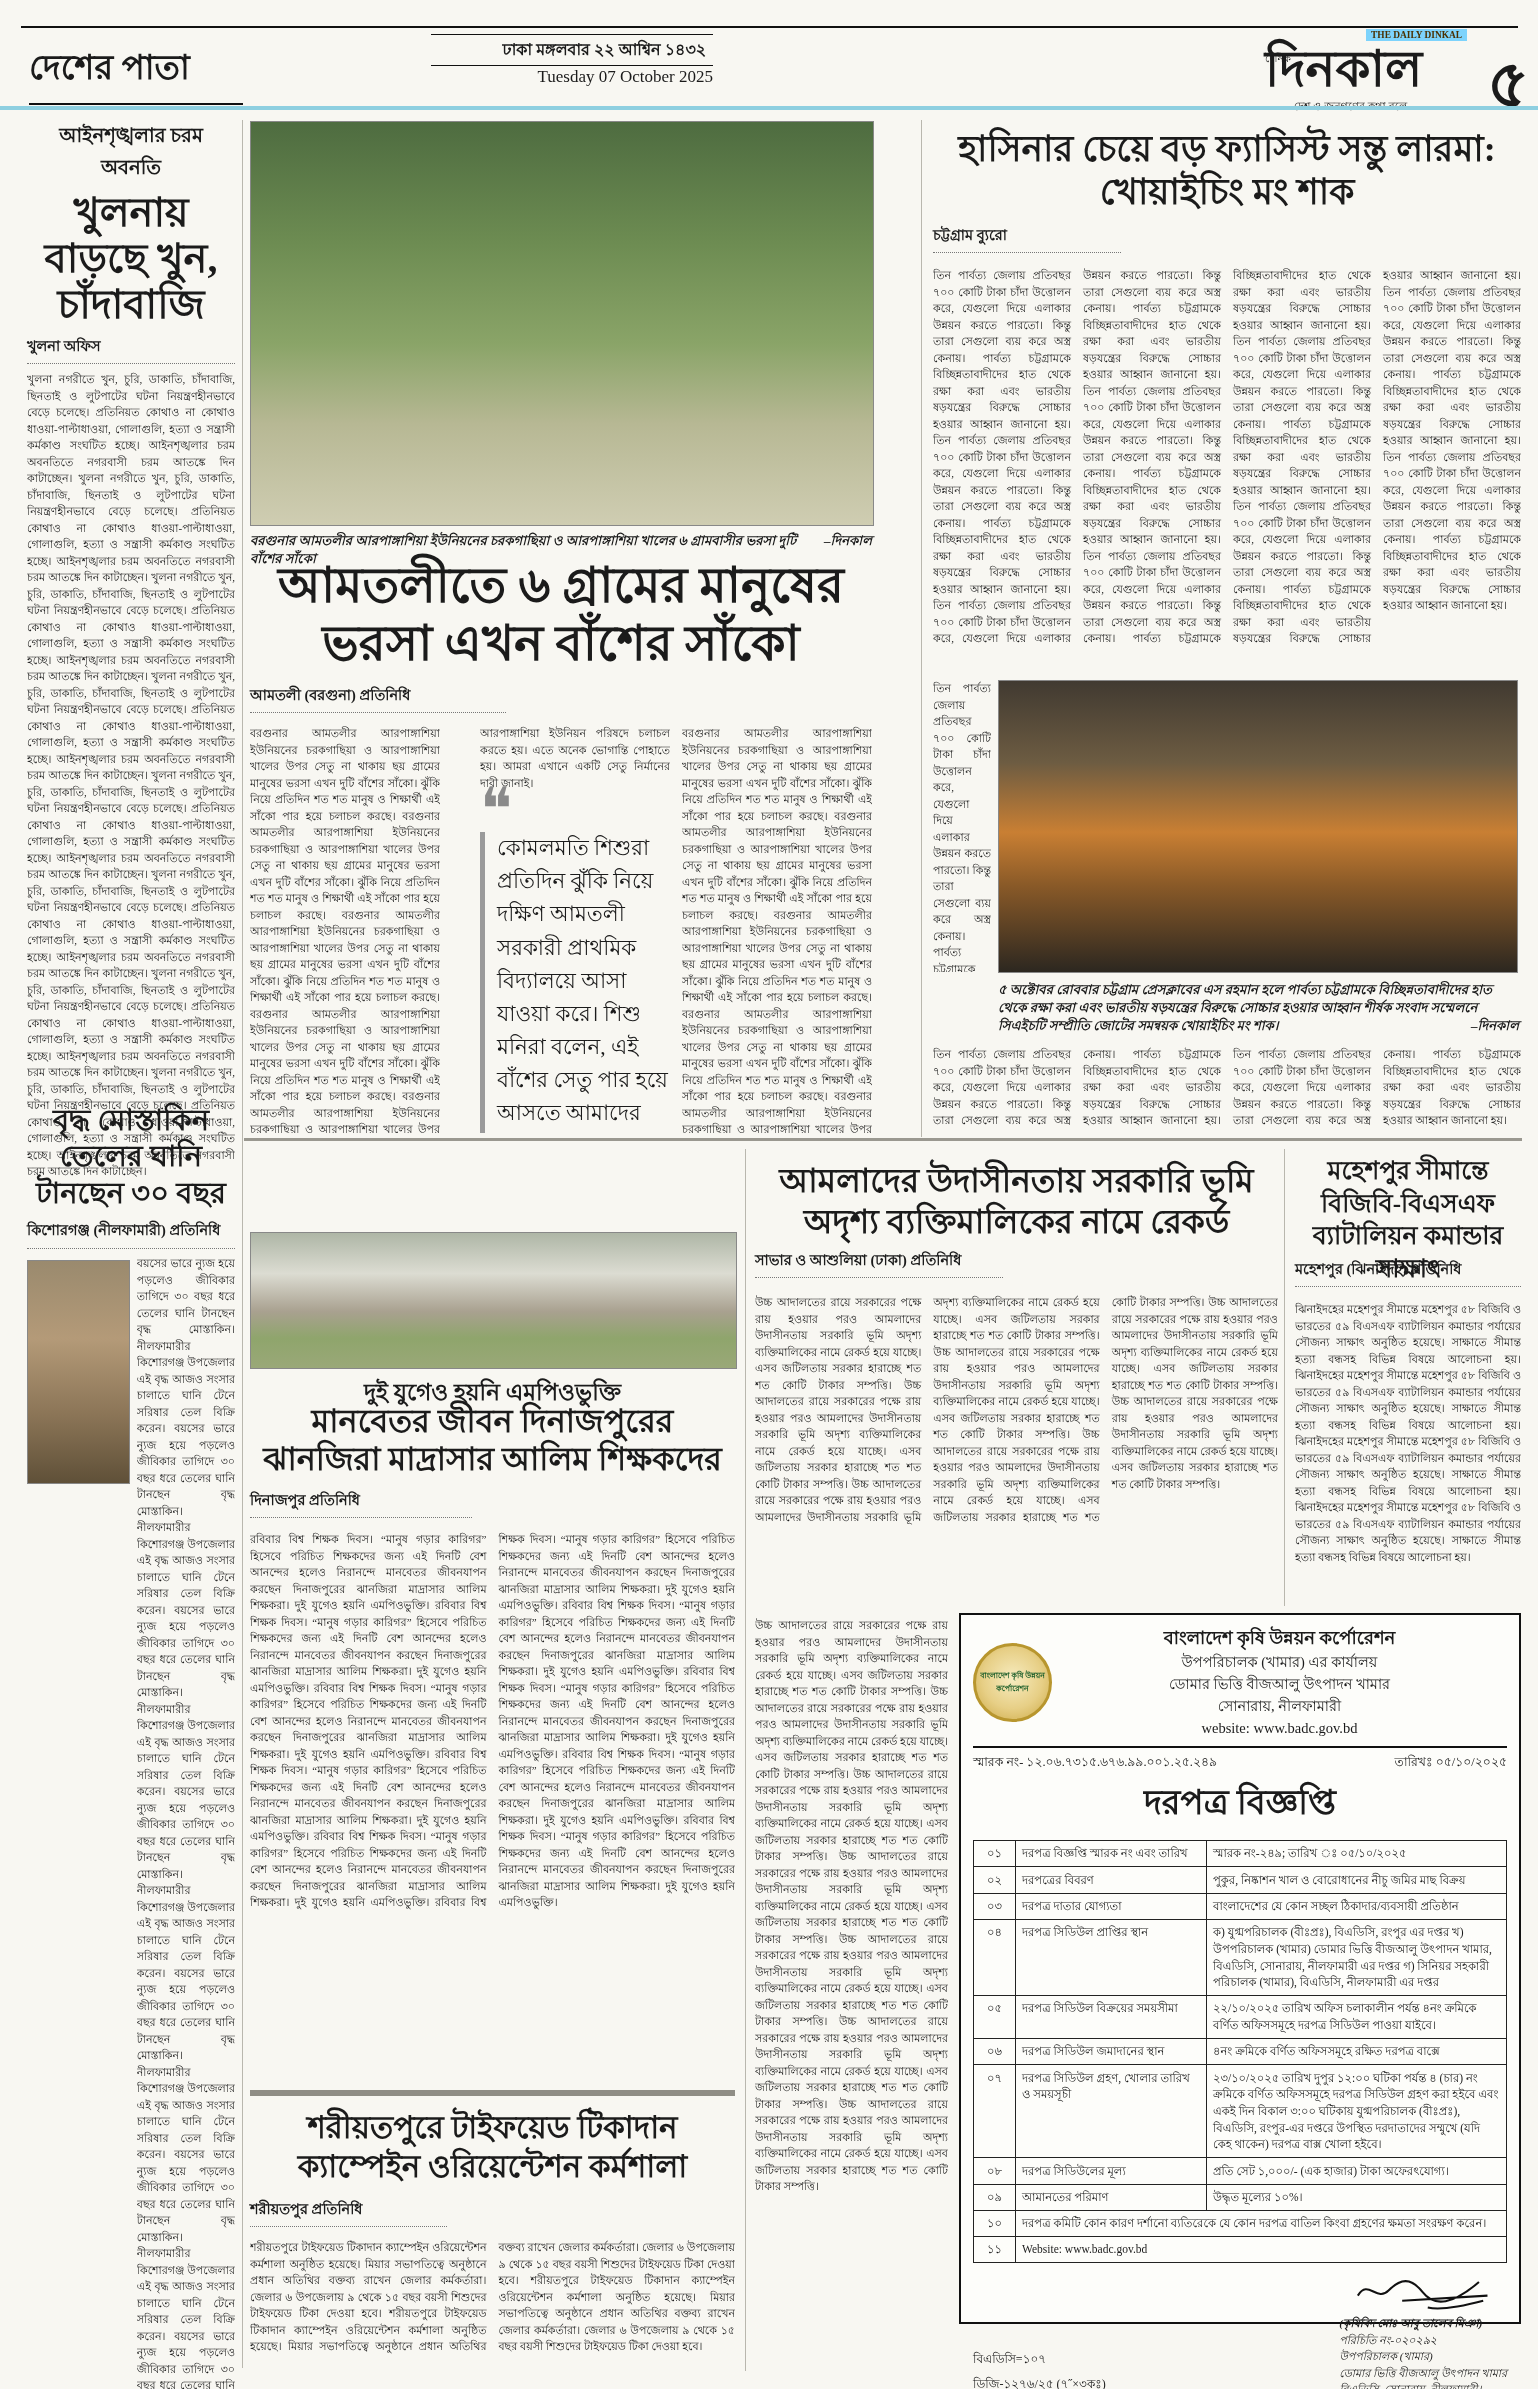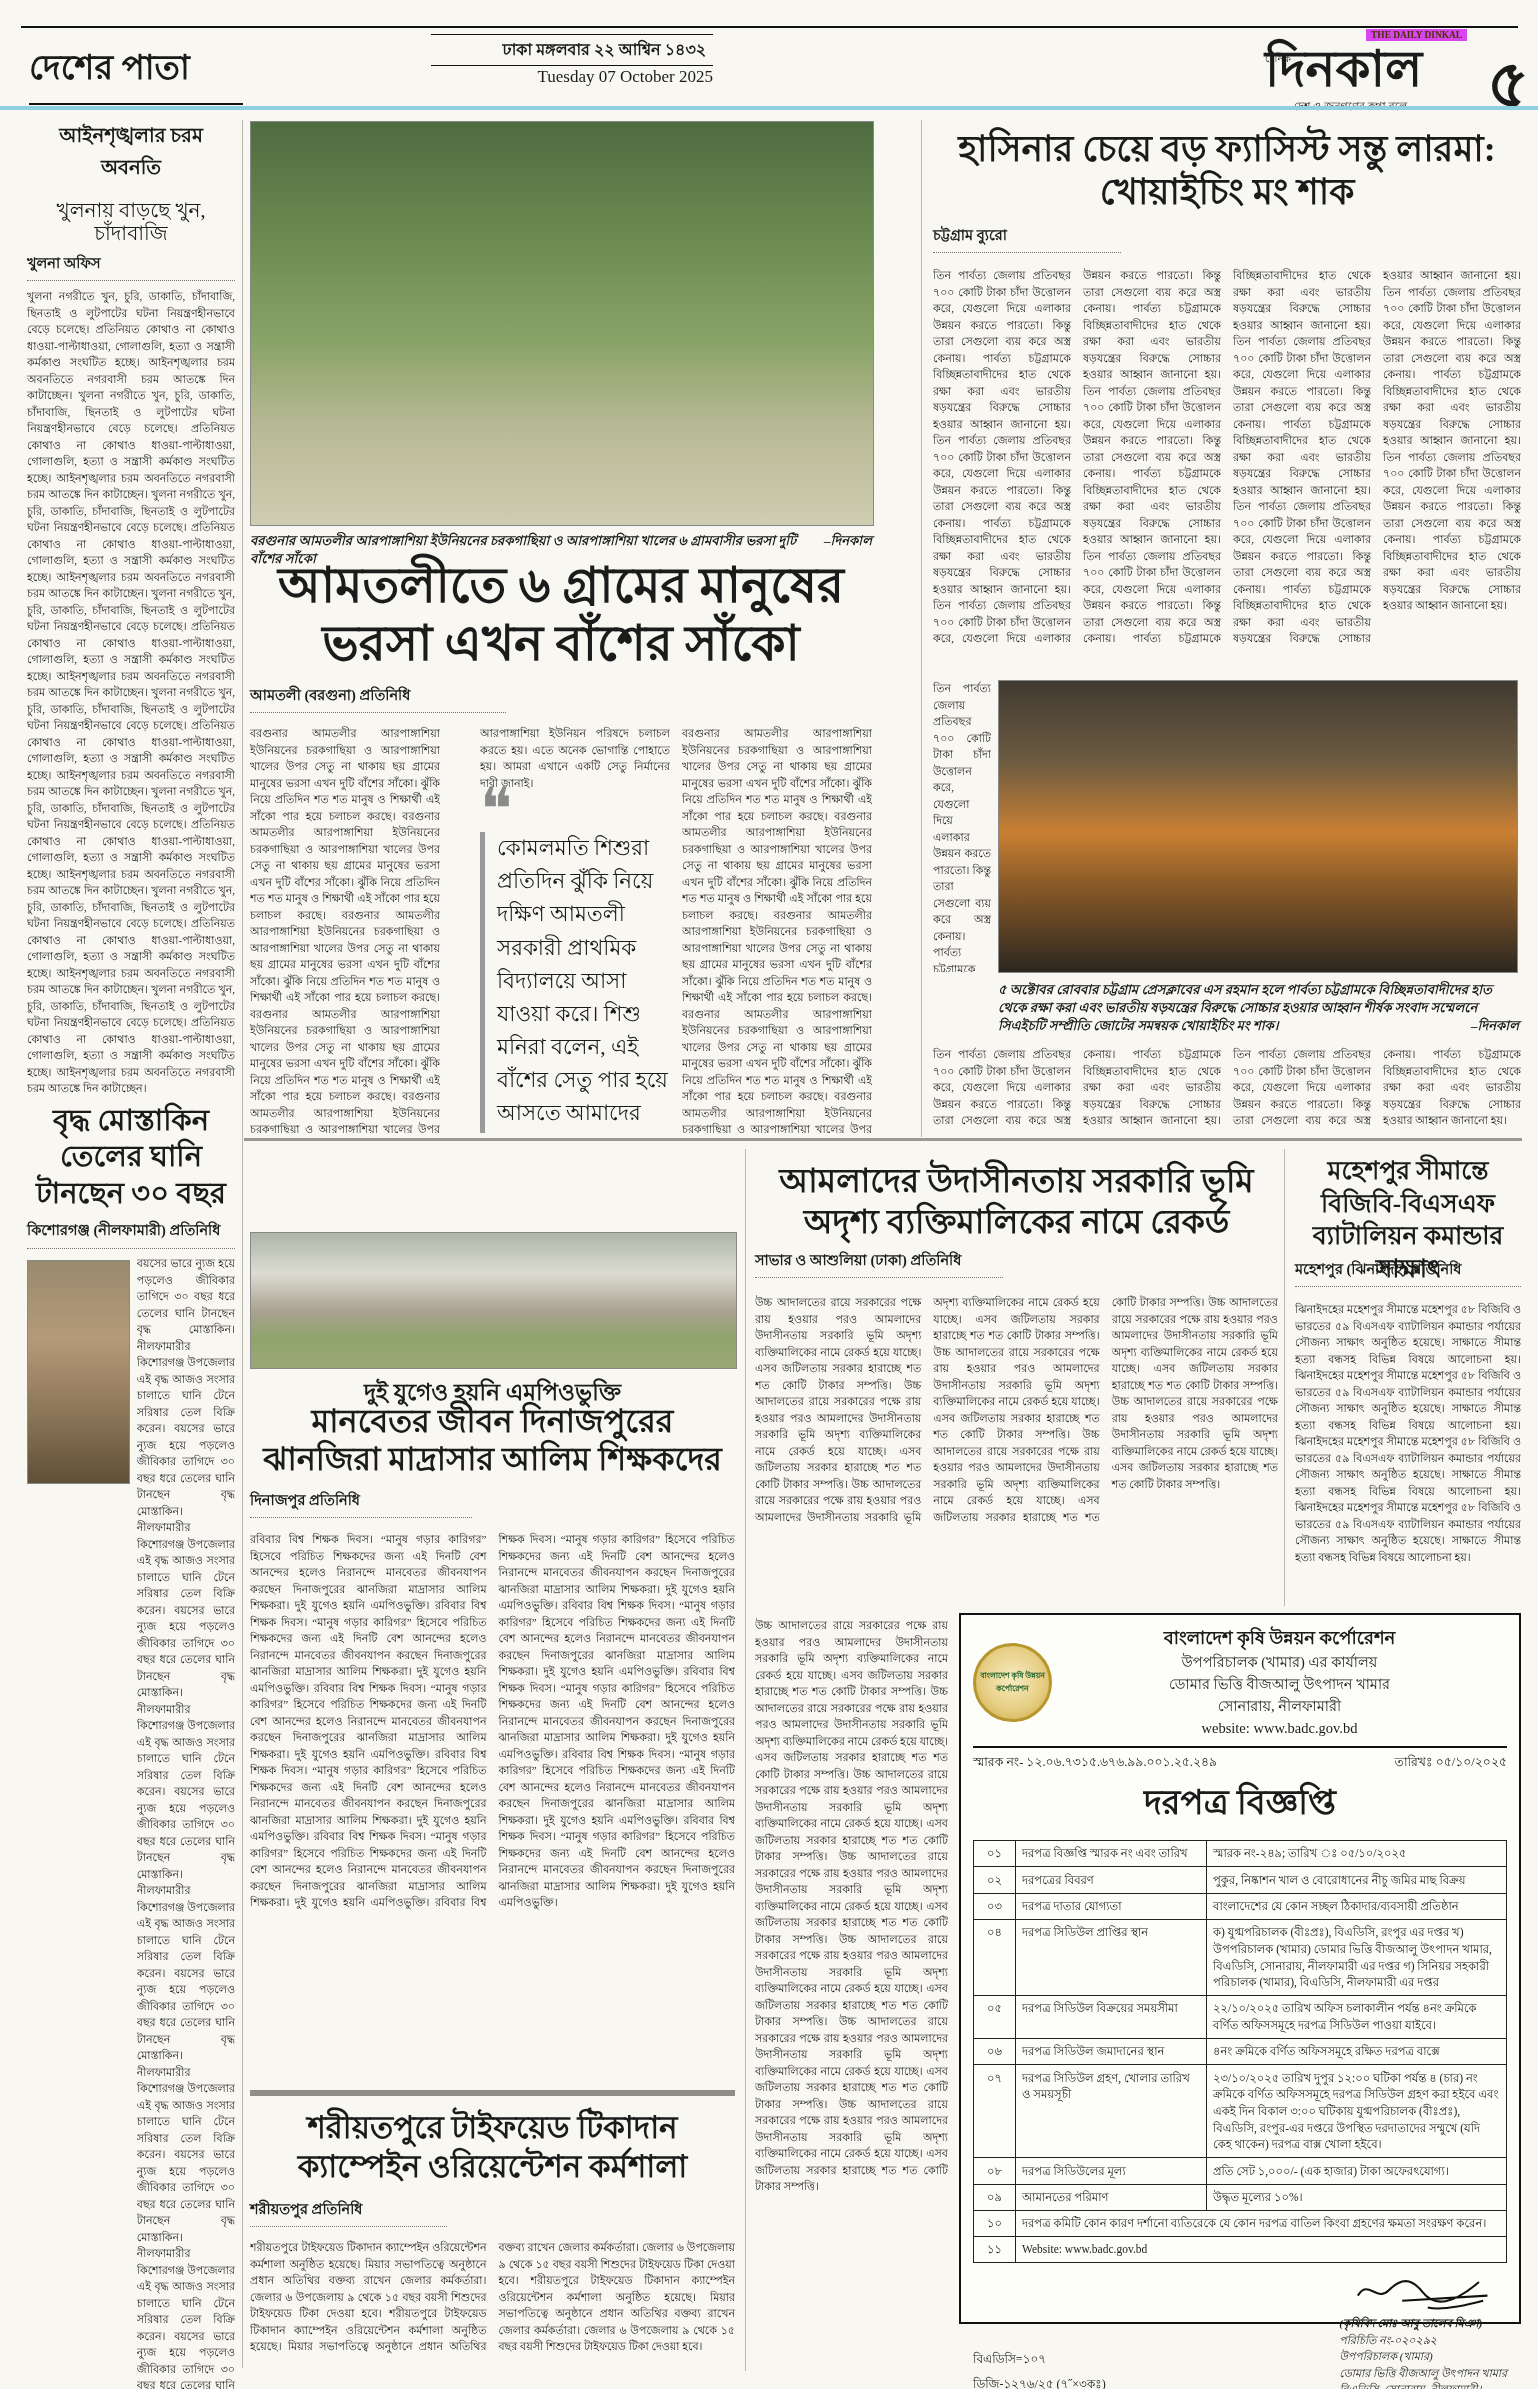--- a/index.html
+++ b/index.html
@@ -15,21 +15,21 @@
   .vline{position:absolute;width:0.9px;background:#b9b7ae;}
   .hline{position:absolute;background:#9a9890;}
   .photo{border:0.9px solid #888;}
   .cols2{column-count:2;column-gap:12px;}
   .cols3{column-count:3;column-gap:12px;}
   .cols4{column-count:4;column-gap:12px;}
   
   #topline{position:absolute;left:20.5px;right:20.5px;top:26px;height:1.7px;background:#111;}
   #teal{position:absolute;left:0;right:0;top:106px;height:4.3px;background:#8ecfe0;}
   .datebox{border-top:1.7px solid #111;border-bottom:1.7px solid #111;padding:1.7px 6.8px;font-weight:bold;font-size:16px;}
-  .mast-tag{background:#d946ef;color:#4a3000;font-size:9.4px;font-weight:bold;padding:0.9px 5.1px;}
+  .mast-tag{background:#7dd3fc;color:#4a3000;font-size:9.4px;font-weight:bold;padding:0.9px 5.1px;}
   
   .quote-box{border-left:5.1px solid #9a9a9a;padding-left:12px;margin-top:5.1px;}
   .quote-mark{font-size:60px;color:#8a8a8a;line-height:0.6;font-family:"DejaVu Serif",serif;}
   .quote-txt{font-size:21.4px;line-height:1.55;font-weight:500;}
   
   #tender{border:2.1px solid #111;background:#fdfdfa;}
   #tender table{border-collapse:collapse;width:100%;font-size:11.5px;}
   #tender td{border:1.5px solid #222;padding:4.3px 6px;vertical-align:top;line-height:1.45;}
   #tender td.tno{width:29px;text-align:center;}
   #tender td.tlabel{width:178px;}
@@ -69,21 +69,21 @@
   <div id="teal"></div>
 
   <div class="vline" style="left:242px;top:120px;height:2248px;"></div>
   <div class="vline" style="left:921px;top:120px;height:1017px;"></div>
   <div class="vline" style="left:745px;top:1149px;height:1222px;"></div>
   <div class="vline" style="left:1284px;top:1149px;height:457px;"></div>
   <div class="hline" style="left:244px;top:1138px;width:1278px;height:2.6px;"></div>
 
   <div class="abs" style="left:27px;top:121px;width:208px;">
     <div class="ctr" style="font-size:19.7px;font-weight:bold;">আইনশৃঙ্খলার চরম অবনতি</div>
-    <div class="ctr" style="font-size:20px;font-weight:normal;line-height:1.15;margin-top:14px;">খুলনায় বাড়ছে খুন, চাঁদাবাজি</div>
+    <div class="ctr" style="font-size:40px;font-weight:bold;line-height:1.15;margin-top:5px;">খুলনায় বাড়ছে খুন, চাঁদাবাজি</div>
     <div class="byline" style="margin-top:7px;">খুলনা অফিস</div>
     <div class="body-txt" style="height:842px;margin-top:6.8px;">খুলনা নগরীতে খুন, চুরি, ডাকাতি, চাঁদাবাজি, ছিনতাই ও লুটপাটের ঘটনা নিয়ন্ত্রণহীনভাবে বেড়ে চলেছে। প্রতিনিয়ত কোথাও না কোথাও ধাওয়া-পাল্টাধাওয়া, গোলাগুলি, হত্যা ও সন্ত্রাসী কর্মকাণ্ড সংঘটিত হচ্ছে। আইনশৃঙ্খলার চরম অবনতিতে নগরবাসী চরম আতঙ্কে দিন কাটাচ্ছেন। খুলনা নগরীতে খুন, চুরি, ডাকাতি, চাঁদাবাজি, ছিনতাই ও লুটপাটের ঘটনা নিয়ন্ত্রণহীনভাবে বেড়ে চলেছে। প্রতিনিয়ত কোথাও না কোথাও ধাওয়া-পাল্টাধাওয়া, গোলাগুলি, হত্যা ও সন্ত্রাসী কর্মকাণ্ড সংঘটিত হচ্ছে। আইনশৃঙ্খলার চরম অবনতিতে নগরবাসী চরম আতঙ্কে দিন কাটাচ্ছেন। খুলনা নগরীতে খুন, চুরি, ডাকাতি, চাঁদাবাজি, ছিনতাই ও লুটপাটের ঘটনা নিয়ন্ত্রণহীনভাবে বেড়ে চলেছে। প্রতিনিয়ত কোথাও না কোথাও ধাওয়া-পাল্টাধাওয়া, গোলাগুলি, হত্যা ও সন্ত্রাসী কর্মকাণ্ড সংঘটিত হচ্ছে। আইনশৃঙ্খলার চরম অবনতিতে নগরবাসী চরম আতঙ্কে দিন কাটাচ্ছেন। খুলনা নগরীতে খুন, চুরি, ডাকাতি, চাঁদাবাজি, ছিনতাই ও লুটপাটের ঘটনা নিয়ন্ত্রণহীনভাবে বেড়ে চলেছে। প্রতিনিয়ত কোথাও না কোথাও ধাওয়া-পাল্টাধাওয়া, গোলাগুলি, হত্যা ও সন্ত্রাসী কর্মকাণ্ড সংঘটিত হচ্ছে। আইনশৃঙ্খলার চরম অবনতিতে নগরবাসী চরম আতঙ্কে দিন কাটাচ্ছেন। খুলনা নগরীতে খুন, চুরি, ডাকাতি, চাঁদাবাজি, ছিনতাই ও লুটপাটের ঘটনা নিয়ন্ত্রণহীনভাবে বেড়ে চলেছে। প্রতিনিয়ত কোথাও না কোথাও ধাওয়া-পাল্টাধাওয়া, গোলাগুলি, হত্যা ও সন্ত্রাসী কর্মকাণ্ড সংঘটিত হচ্ছে। আইনশৃঙ্খলার চরম অবনতিতে নগরবাসী চরম আতঙ্কে দিন কাটাচ্ছেন। খুলনা নগরীতে খুন, চুরি, ডাকাতি, চাঁদাবাজি, ছিনতাই ও লুটপাটের ঘটনা নিয়ন্ত্রণহীনভাবে বেড়ে চলেছে। প্রতিনিয়ত কোথাও না কোথাও ধাওয়া-পাল্টাধাওয়া, গোলাগুলি, হত্যা ও সন্ত্রাসী কর্মকাণ্ড সংঘটিত হচ্ছে। আইনশৃঙ্খলার চরম অবনতিতে নগরবাসী চরম আতঙ্কে দিন কাটাচ্ছেন। খুলনা নগরীতে খুন, চুরি, ডাকাতি, চাঁদাবাজি, ছিনতাই ও লুটপাটের ঘটনা নিয়ন্ত্রণহীনভাবে বেড়ে চলেছে। প্রতিনিয়ত কোথাও না কোথাও ধাওয়া-পাল্টাধাওয়া, গোলাগুলি, হত্যা ও সন্ত্রাসী কর্মকাণ্ড সংঘটিত হচ্ছে। আইনশৃঙ্খলার চরম অবনতিতে নগরবাসী চরম আতঙ্কে দিন কাটাচ্ছেন। খুলনা নগরীতে খুন, চুরি, ডাকাতি, চাঁদাবাজি, ছিনতাই ও লুটপাটের ঘটনা নিয়ন্ত্রণহীনভাবে বেড়ে চলেছে। প্রতিনিয়ত কোথাও না কোথাও ধাওয়া-পাল্টাধাওয়া, গোলাগুলি, হত্যা ও সন্ত্রাসী কর্মকাণ্ড সংঘটিত হচ্ছে। আইনশৃঙ্খলার চরম অবনতিতে নগরবাসী চরম আতঙ্কে দিন কাটাচ্ছেন।</div>
   </div>
 
   <div class="abs" style="left:27px;top:1102px;width:208px;">
     <div class="ctr" style="font-size:29px;font-weight:bold;line-height:1.25;">বৃদ্ধ মোস্তাকিন তেলের ঘানি টানছেন ৩০ বছর</div>
     <div class="byline" style="margin-top:8.5px;">কিশোরগঞ্জ (নীলফামারী) প্রতিনিধি</div>
     <div style="margin-top:6.8px;height:1158px;overflow:hidden;">
       <div class="photo" style="float:left;width:101px;height:222px;margin:5.1px 6.8px 3.4px 0;
            background:linear-gradient(180deg,#9a8a6e 0%,#b49a78 35%,#8a7456 70%,#5f5038 100%);"></div>

